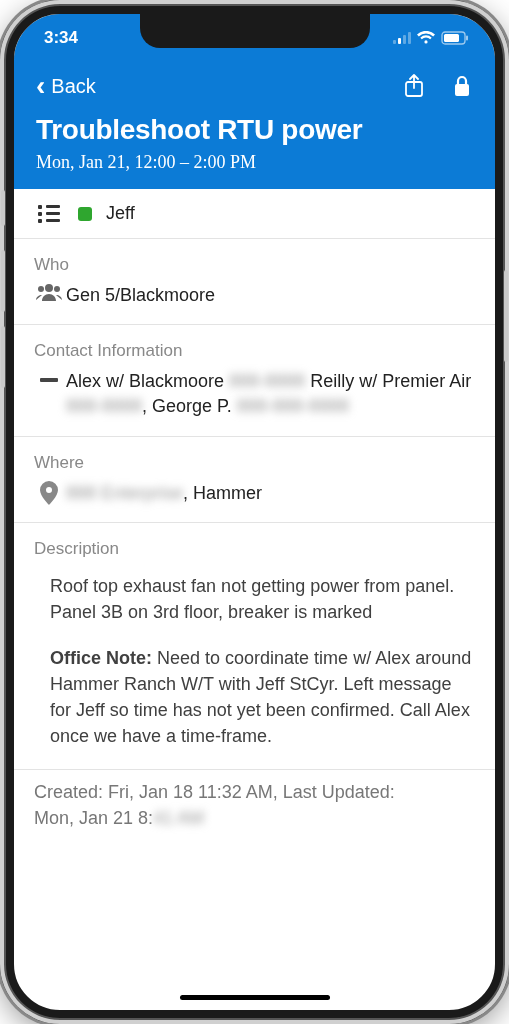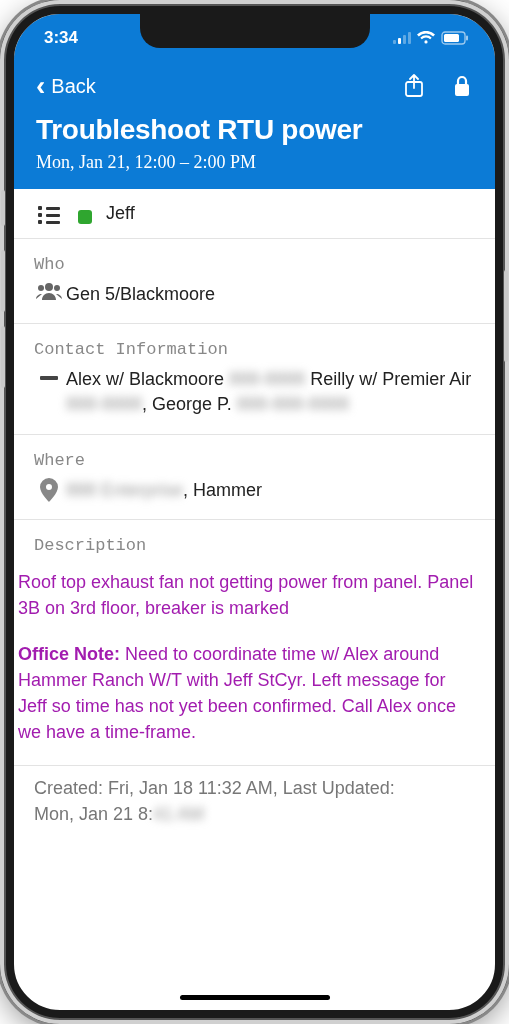--- a/index.html
+++ b/index.html
@@ -96,49 +96,48 @@
     .title { font-size: 28px; font-weight: 600; letter-spacing:-.3px; margin-bottom: 6px; }
     .subtitle { font-size: 18px; font-weight: 400; font-family: Liberation Serif, serif; }
     .content {
       flex: 1;
       overflow-y: auto;
       background: #fff;
       padding-bottom: 40px;
     }
     .row {
       display: flex;
-      align-items: flex-end;
+      align-items: center;
       gap: 14px;
       padding: 14px 20px;
       border-bottom: 1px solid #e3e3e3;
       font-size: 18px;
       color: #222;
     }
     .section-label {
       padding: 16px 20px 8px 20px;
       font-size: 17px;
       color: #888;
-      font-family: Liberation Mono, monospace;
     }
     .section-body {
       display: flex;
       align-items: flex-start;
       gap: 2px;
       padding: 0 20px 16px 20px;
       border-bottom: 1px solid #e3e3e3;
     }
     .icon-slot { width: 30px; display:flex; justify-content:center; align-items:center; flex-shrink:0; color:#666; }
     .color-dot { width:14px; height:14px; background:#2fa62f; border-radius:3px; }
     .body-text { font-size: 18px; line-height: 1.4; color:#222; flex:1;}
     .blur { filter: blur(4px); color:#999;}
     .description-block {
-      padding: 6px 20px 0 4px;
+      padding: 6px 20px 0 36px;
       font-size: 18px;
       line-height: 1.45;
-      color:#a21caf;
+      color:#404040;
     }
     .description-block p { margin-bottom: 20px; }
     .office-note-label { font-weight: 700; }
     .meta-footer {
       padding: 10px 20px 0 20px;
       border-top: 1px solid #e3e3e3;
       font-size: 18px;
       color: #777;
       line-height: 1.4;
     }

